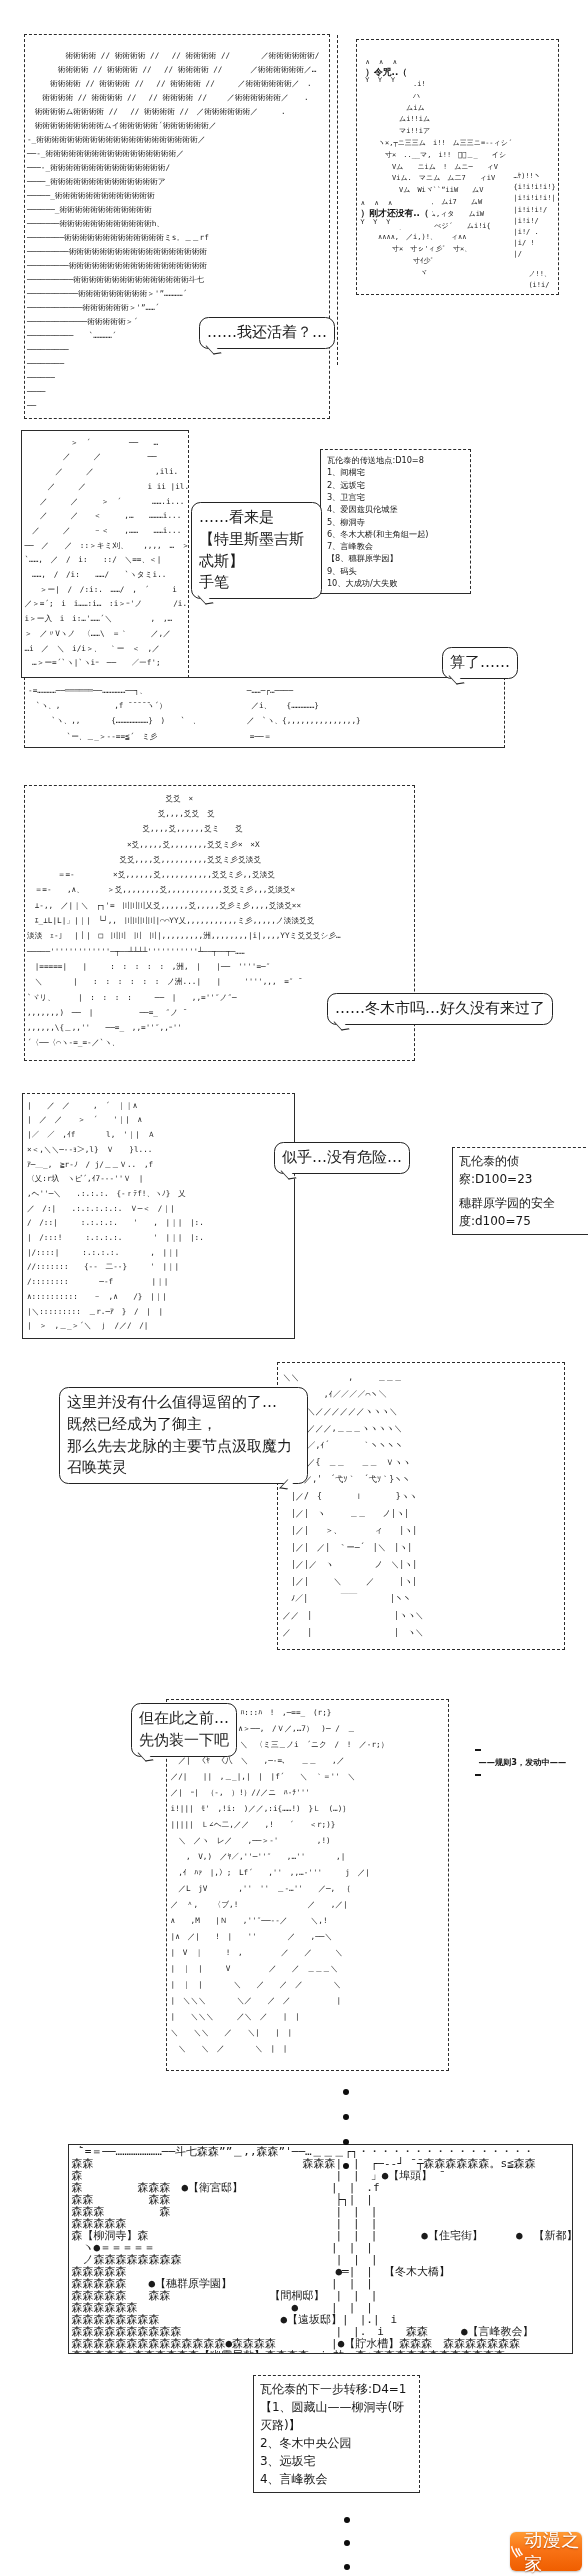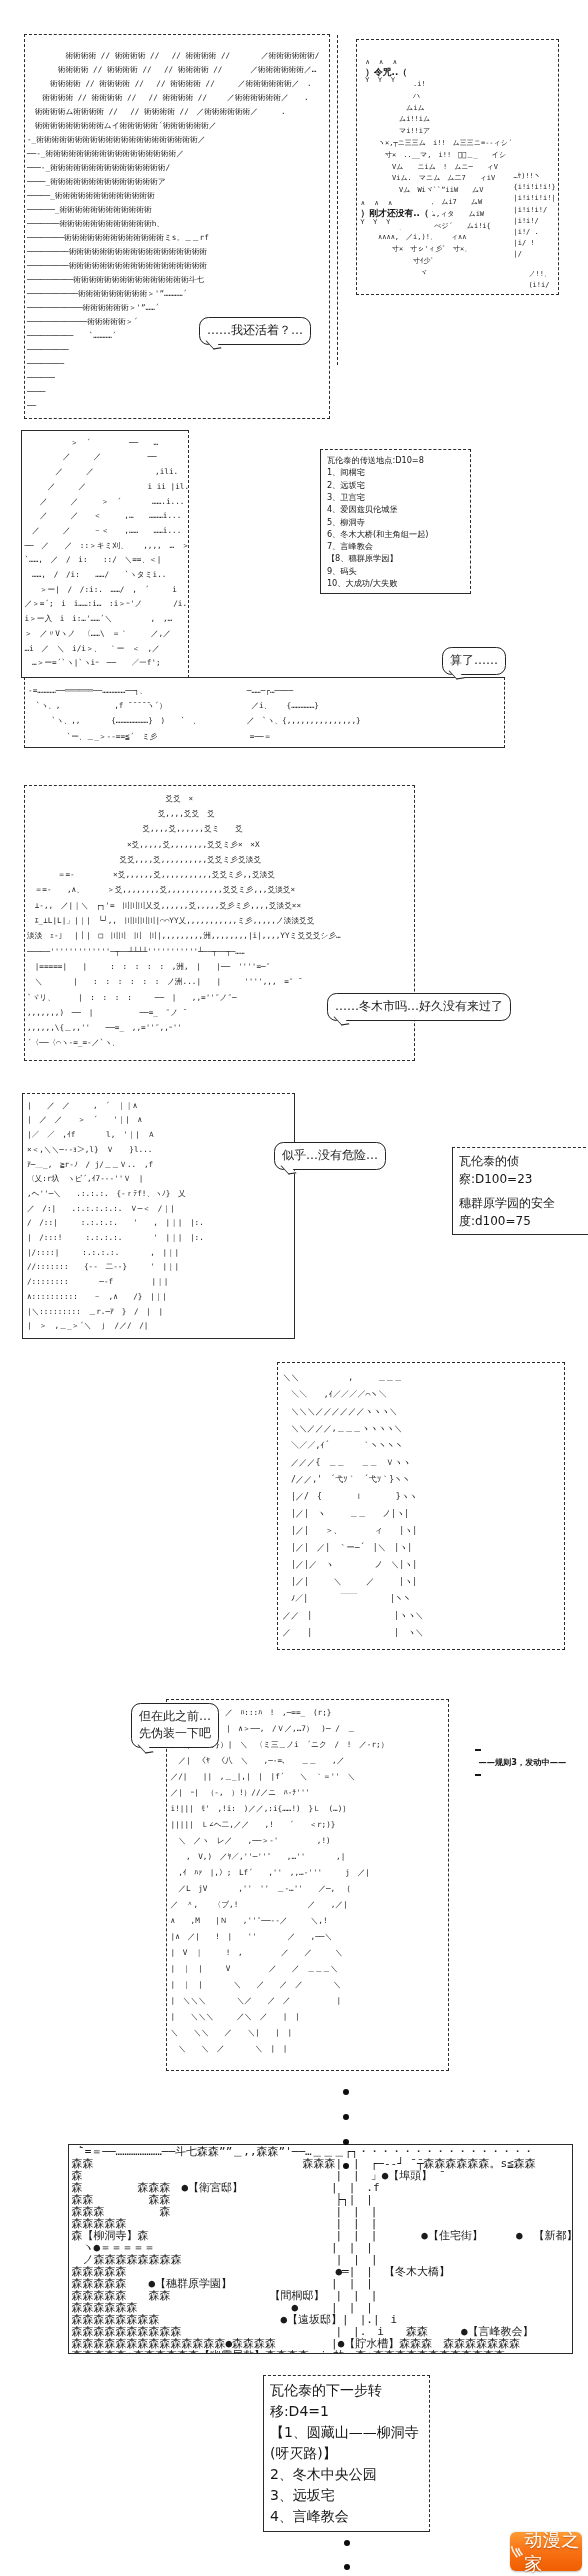--- a/index.html
+++ b/index.html
@@ -2,21 +2,21 @@
 <html style="font-size:9.4px"><head>
 <meta charset="utf-8">
 <style>
   html,body{margin:0;padding:0;background:#ffffff;}
   #canvas{position:relative;width:589px;height:2576px;background:#ffffff;overflow:hidden;
           font-family:"DejaVu Sans",sans-serif;color:#222;}
   .panel{position:absolute;background:#fff;border:1.2px solid #2b2b2b;overflow:hidden;z-index:1;}
   .panel.dashed{border-style:dashed;}
   pre.art{margin:0;font-family:"DejaVu Sans Mono",monospace;color:#1b1b1b;white-space:pre;}
   .bubble{position:absolute;background:#fff;border:1.2px solid #232323;border-radius:9.4px;
-          z-index:5;padding:4.1px 7px;font-size:12px;line-height:1.45;color:#1b1b1b;}
+          z-index:5;padding:4.1px 7px;font-size:15px;line-height:1.45;color:#1b1b1b;}
   .bubble::after{content:"";position:absolute;width:7.7px;height:7.7px;background:#fff;
           border-left:1.2px solid #232323;border-bottom:1.2px solid #232323;
           transform:skewX(38deg) rotate(-8deg);bottom:-5.3px;left:9.4px;}
   .bubble.tail-right::after{left:auto;right:15.3px;transform:skewX(-38deg) rotate(8deg);}
   .notebox{position:absolute;background:#fff;border:1.2px solid #2b2b2b;z-index:4;
           padding:4.1px 5.9px;font-size:8.2px;line-height:1.5;color:#161616;}
   .notebox.dashedge{border-right-style:dashed;border-top-style:dashed;}
   .burst{position:absolute;background:#fff;font-size:8.8px;font-weight:bold;color:#111;
           padding:2.4px 3.5px;z-index:3;line-height:1.2;}
   .burst .spikes{font-size:6.5px;font-weight:normal;letter-spacing:1.2px;display:block;}
@@ -127,20 +127,25 @@
 `……,　／　/　i:　　::/　＼==、＜|
 　……,　/　/i:　　……/　　`ヽタミi..
 　　＞ー|　/　/:i:.　……/　,　´　　　i
 ／＞=´;　i　i……:i…　:i＞ｰ'ノ　　　　/i..
 i＞ー入　i　i:…'……´＼　　　　　,　,…
 ＞　／〃Vヽノ　〈……\　＝｀　　　／,／
 …i　／　＼　i/i＞、　｀ー　＜　,／
 　…＞ー=´`ヽ|`ヽiｰ　──　　／ーf';</pre>
   </div>
 
+  <div class="bubble" style="left:191px;top:502px;width:115px;">
+    <div>……看来是</div>
+    <div>【特里斯墨吉斯忒斯】</div>
+    <div>手笔</div>
+  </div>
 
   <div class="notebox dashedge" style="left:320px;top:449px;width:137px;">
     <div>瓦伦泰的传送地点:D10=8</div>
     <div>1、间桐宅</div>
     <div>2、远坂宅</div>
     <div>3、卫宫宅</div>
     <div>4、爱因兹贝伦城堡</div>
     <div>5、柳洞寺</div>
     <div>6、冬木大桥(和主角组一起)</div>
     <div>7、言峰教会</div>
@@ -202,20 +207,25 @@
   </div>
   <div class="bubble" style="left:274px;top:1142px;white-space:nowrap;">
     <span>似乎…没有危险…</span>
   </div>
   <div class="notebox dashedge" style="left:452px;top:1147px;width:125px;font-size:12px;">
     <div>瓦伦泰的侦察:D100=23</div>
     <div style="height:5.9px;"></div>
     <div>穗群原学园的安全度:d100=75</div>
   </div>
 
+  <div class="bubble tail-right" style="left:59px;top:1387px;width:233px;">
+    <div>这里并没有什么值得逗留的了…</div>
+    <div>既然已经成为了御主，</div>
+    <div>那么先去龙脉的主要节点汲取魔力召唤英灵</div>
+  </div>
   <div class="panel dashed" style="left:277px;top:1362px;width:286px;height:286px;">
     <pre class="art" style="font-size:8.2px;line-height:17px;padding:5.9px 4.7px;">＼＼　　　　　　,　　　＿＿＿
 　＼＼　　,ｲ／／／／⌒ヽ＼
 　＼＼＼／／／／／／ヽヽヽ＼
 　＼＼／／／,＿＿＿ヽヽヽヽ＼
 　＼／／,ｲ´　　　　｀ヽヽヽヽ
 　／／／{　＿＿　　＿＿　Ｖヽヽ
 　/／／,'　´弋ｿ｀　´弋ｿ｀}ヽヽ
 　|／/　{　　　　ｌ　　　　}ヽヽ
 　|／|　ヽ　　　＿＿　　ノ|ヽ|
@@ -284,21 +294,21 @@
 森森森森森森　　　　　　　　　　　　　　●　　　|　|　|
 森森森森森森森森　　　　　　　　　　　●【遠坂邸】|　|.|　i
 森森森森森森森森森森　　　　　　　　　　　　　　|　|.　i　　森森　　　●【言峰教会】
 森森森森森森森森森森森森森森●森森森森　　　　　|●【貯水槽】森森森　森森森森森森森
 森森森森森●森森森森森森【幽霊屋敷】森森森森　i.林　森●森森森森森森森森森森森森
 森森森【アインツベルン城】森森森森森森森森森　i.森　森森森森森森森森森森森森森森
 森森森森森森森森森森森森森森森森森森森森森森森森森森森森森森森森森森森森森森森
 森森森森森森森森森森森森森森森森森森森森森森森森森森森森森森森森森森森森森森森</pre>
   </div>
 
-  <div class="notebox dashedge" style="left:263px;top:2375px;width:153px;font-size:14px;">
+  <div class="notebox dashedge" style="left:253px;top:2375px;width:153px;font-size:12px;">
     <div>瓦伦泰的下一步转移:D4=1</div>
     <div>【1、圆藏山——柳洞寺(呀灭路)】</div>
     <div>2、冬木中央公园</div>
     <div>3、远坂宅</div>
     <div>4、言峰教会</div>
   </div>
 
   <div class="dot" style="left:327px;top:2482px;"></div>
   <div class="dot" style="left:344px;top:2517px;"></div>
   <div class="dot" style="left:344px;top:2540px;"></div>

